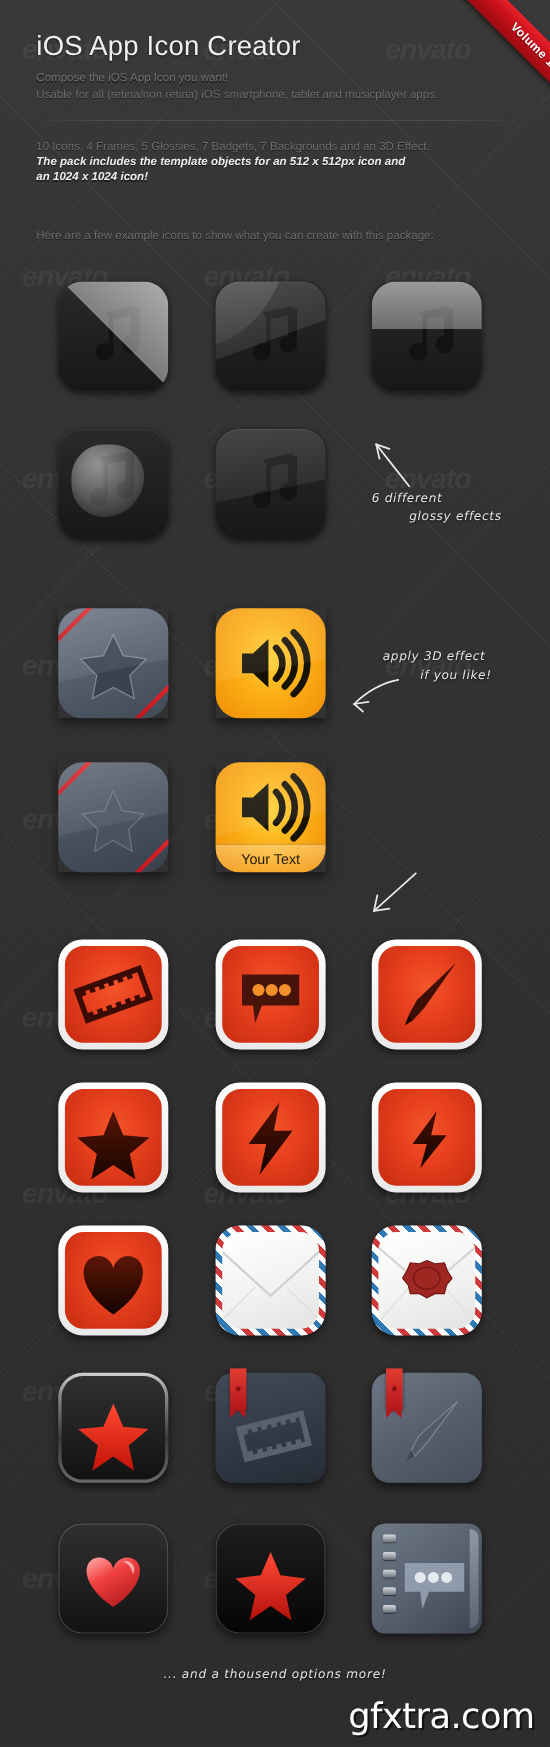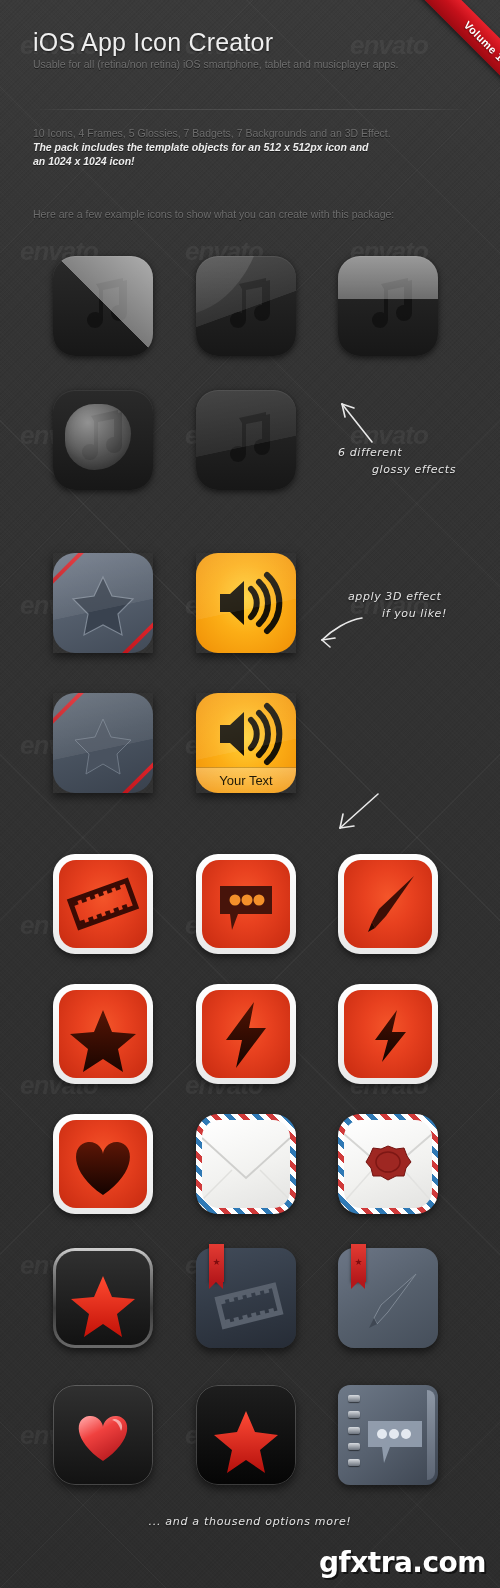--- a/index.html
+++ b/index.html
@@ -197,21 +197,21 @@
   .arrow { position:absolute; stroke:#e9e9e9; fill:none; stroke-width:1.6; stroke-linecap:round; }
 
   .footer-note {
     position:absolute; left:0; right:0; bottom: 60px; text-align:center;
     color:#e4e4e4; font-size:11px; font-style:italic; letter-spacing:.7px;
     font-family:"DejaVu Sans", sans-serif;
     text-shadow: 0 1px 2px rgba(0,0,0,.7);
   }
   .gfxtra {
     position:absolute; right: 14px; bottom: 9px;
-    color:#fff; font-size: 28px; font-weight: bold; letter-spacing:-.5px;
+    color:#fff; font-size: 32px; font-weight: normal; letter-spacing:-.5px;
     font-family:"DejaVu Sans", sans-serif;
     text-shadow: 2px 2px 0 rgba(0,0,0,.55);
   }
 
   
   .wm {
     position:absolute; color: rgba(255,255,255,.055); font-size: 26px;
     font-weight: bold; font-style: italic; letter-spacing: -1px;
     pointer-events:none; user-select:none; white-space:nowrap;
   }
@@ -248,20 +248,21 @@
   <div class="wm" style="left:20px;  top:1420px;">envato</div>
   <div class="wm" style="left:185px; top:1420px;">envato</div>
   <div class="wm" style="left:350px; top:1420px;">envato</div>
 
   <div class="ribbon-wrap">
     <div class="ribbon">Volume 1</div>
   </div>
 
   <div class="header">
     <div class="title">iOS App Icon Creator</div>
+    <div class="sub">Compose the iOS App Icon you want!</div>
     <div class="sub" style="margin-top:1px;">Usable for all (retina/non retina) iOS smartphone, tablet and musicplayer apps.</div>
   </div>
   <div class="rule"></div>
 
   <div class="bundle">
     <p>10 Icons, 4 Frames, 5 Glossies, 7 Badgets, 7 Backgrounds and an 3D Effect.</p>
     <p class="em">The pack includes the template objects for an 512 x 512px icon and</p>
     <p class="em">an 1024 x 1024 icon!</p>
   </div>
   <div class="lead">Here are a few example icons to show what you can create with this package:</div>

